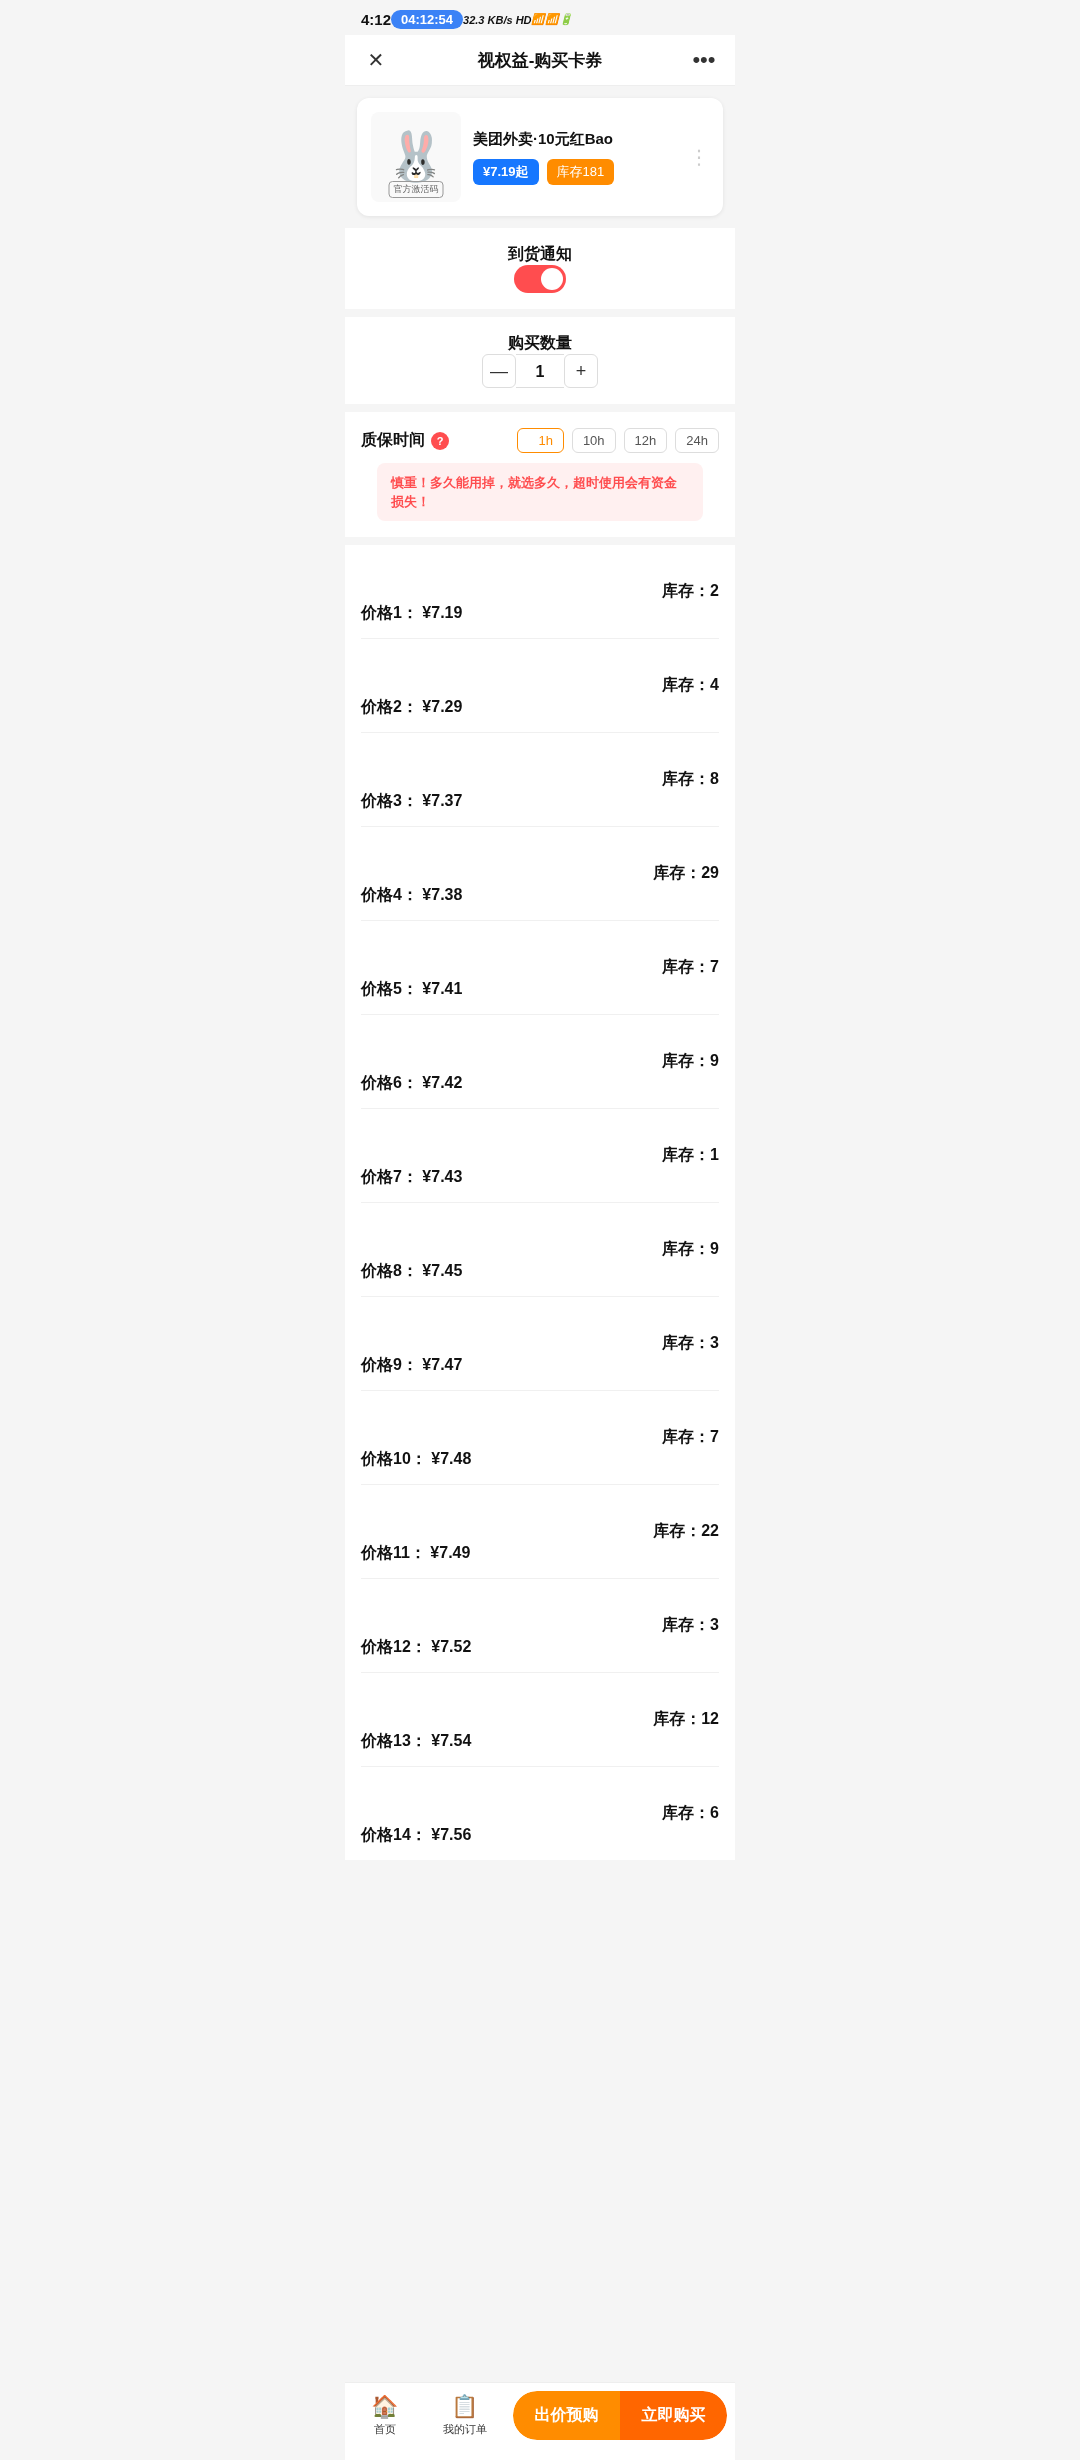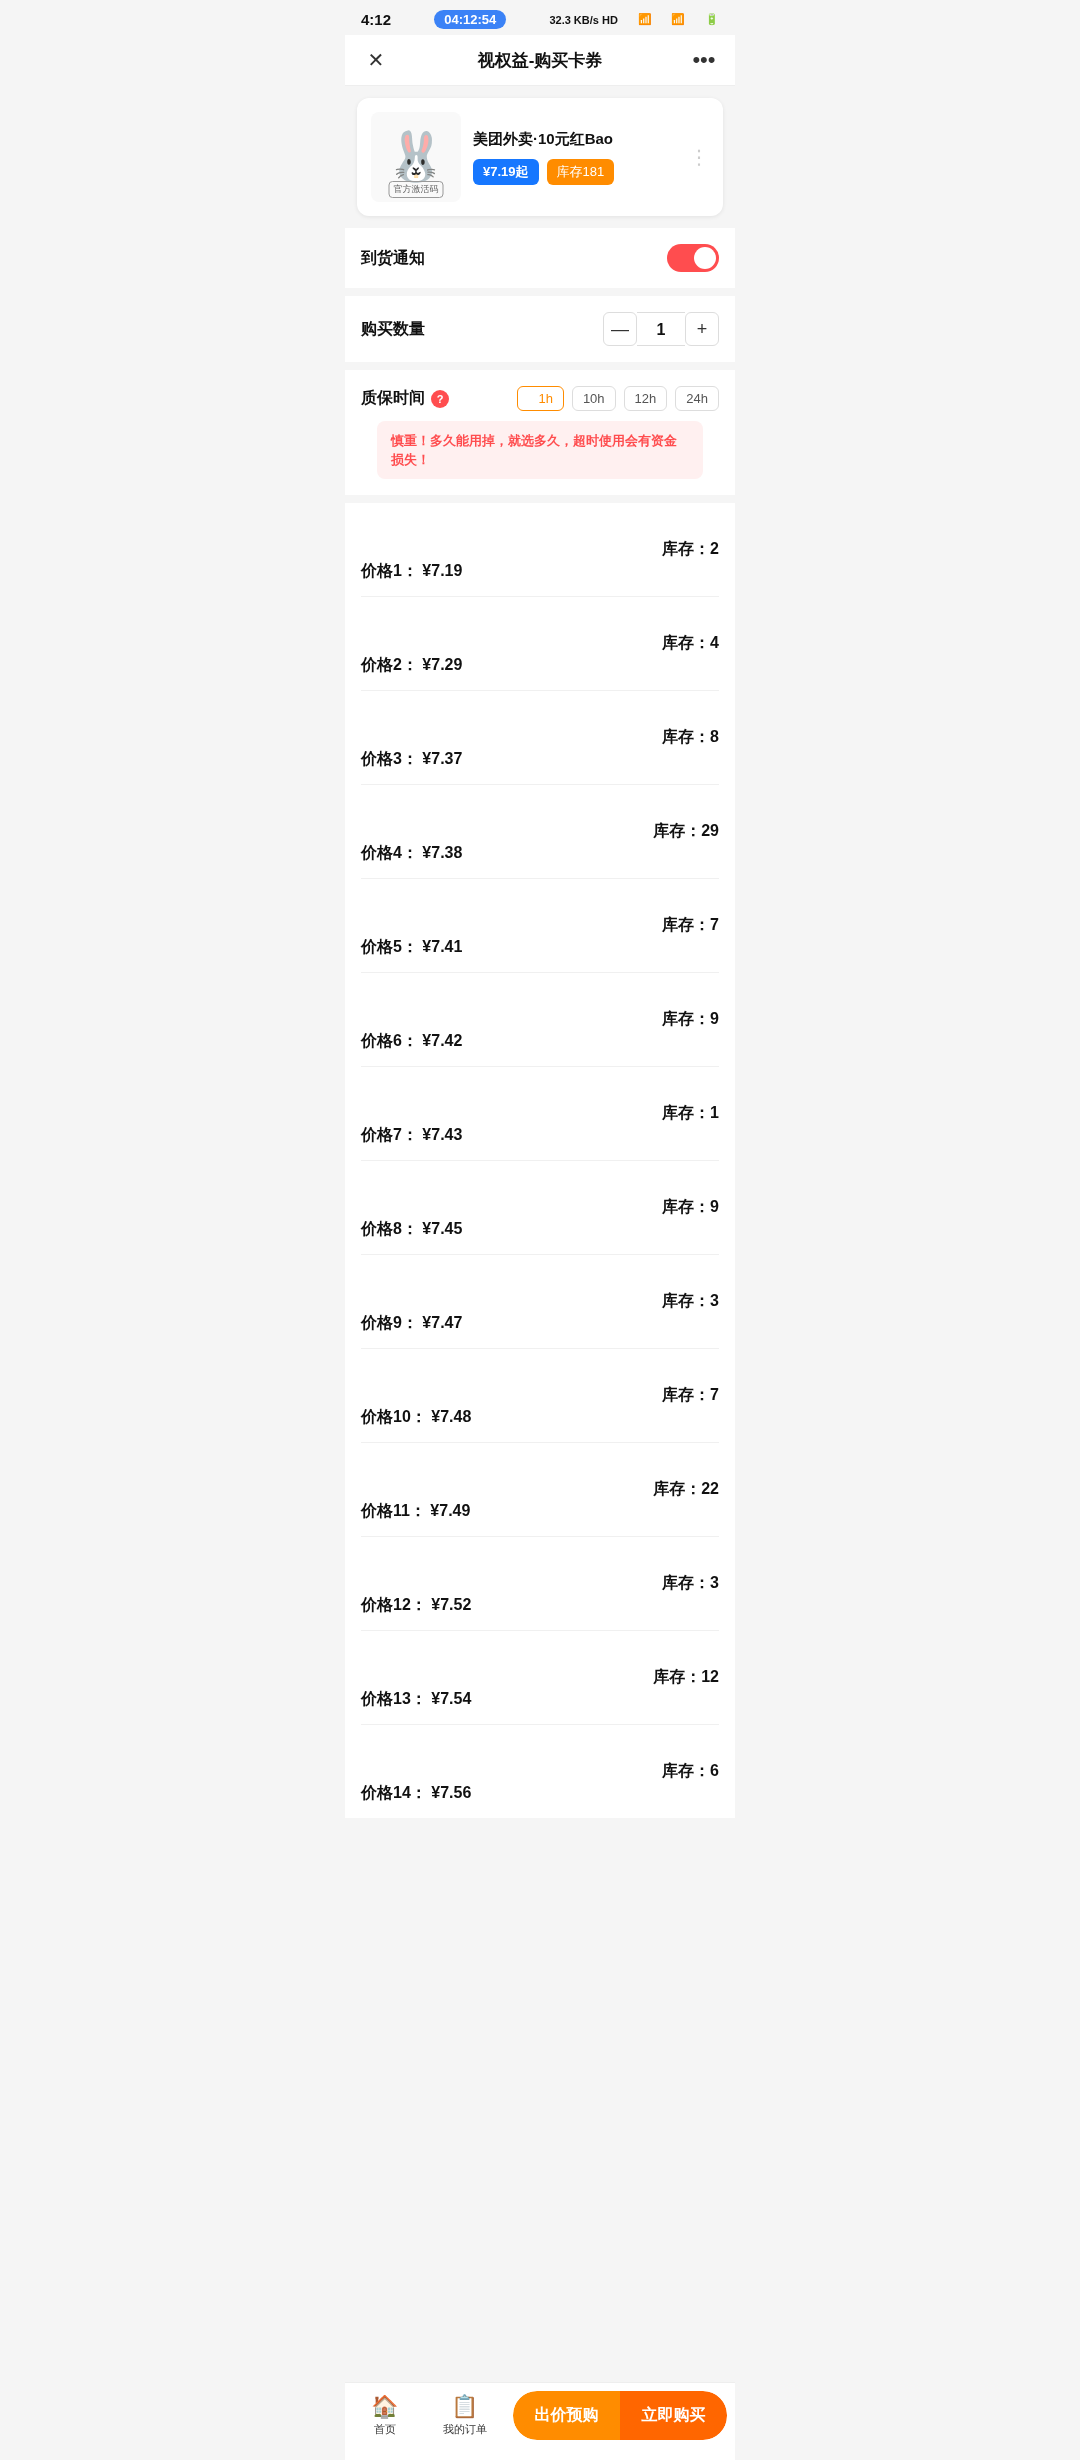--- a/index.html
+++ b/index.html
@@ -11,40 +11,40 @@
       min-height: 900px;
       margin: 0 auto;
       position: relative;
       overflow-x: hidden;
     }
 
     
     .status-bar {
       background: #f5f5f5;
       display: flex;
-      justify-content: space-between;
       align-items: center;
       padding: 10px 16px 6px;
       font-size: 13px;
       font-weight: 600;
     }
     .status-time { font-size: 15px; font-weight: 600; color: #111; }
     .status-center {
       background: #3b82f6;
       color: white;
       border-radius: 12px;
       padding: 2px 10px;
       font-size: 13px;
     }
     .status-right {
       display: flex;
       align-items: center;
-      gap: 20px;
+      gap: 0;
       font-size: 11px;
       color: #111;
+      font-style: italic;
     }
 
     
     .nav-bar {
       background: white;
       display: flex;
       align-items: center;
       justify-content: space-between;
       padding: 10px 16px;
       border-bottom: 1px solid #eee;
@@ -152,20 +152,21 @@
     
     .section {
       background: white;
       margin: 8px 0;
       padding: 16px;
     }
     .section-row {
       display: flex;
       align-items: center;
       justify-content: space-between;
+      flex-direction: column;
     }
     .section-label {
       font-size: 16px;
       font-weight: 600;
       color: #111;
     }
 
     
     .toggle {
       width: 52px;

